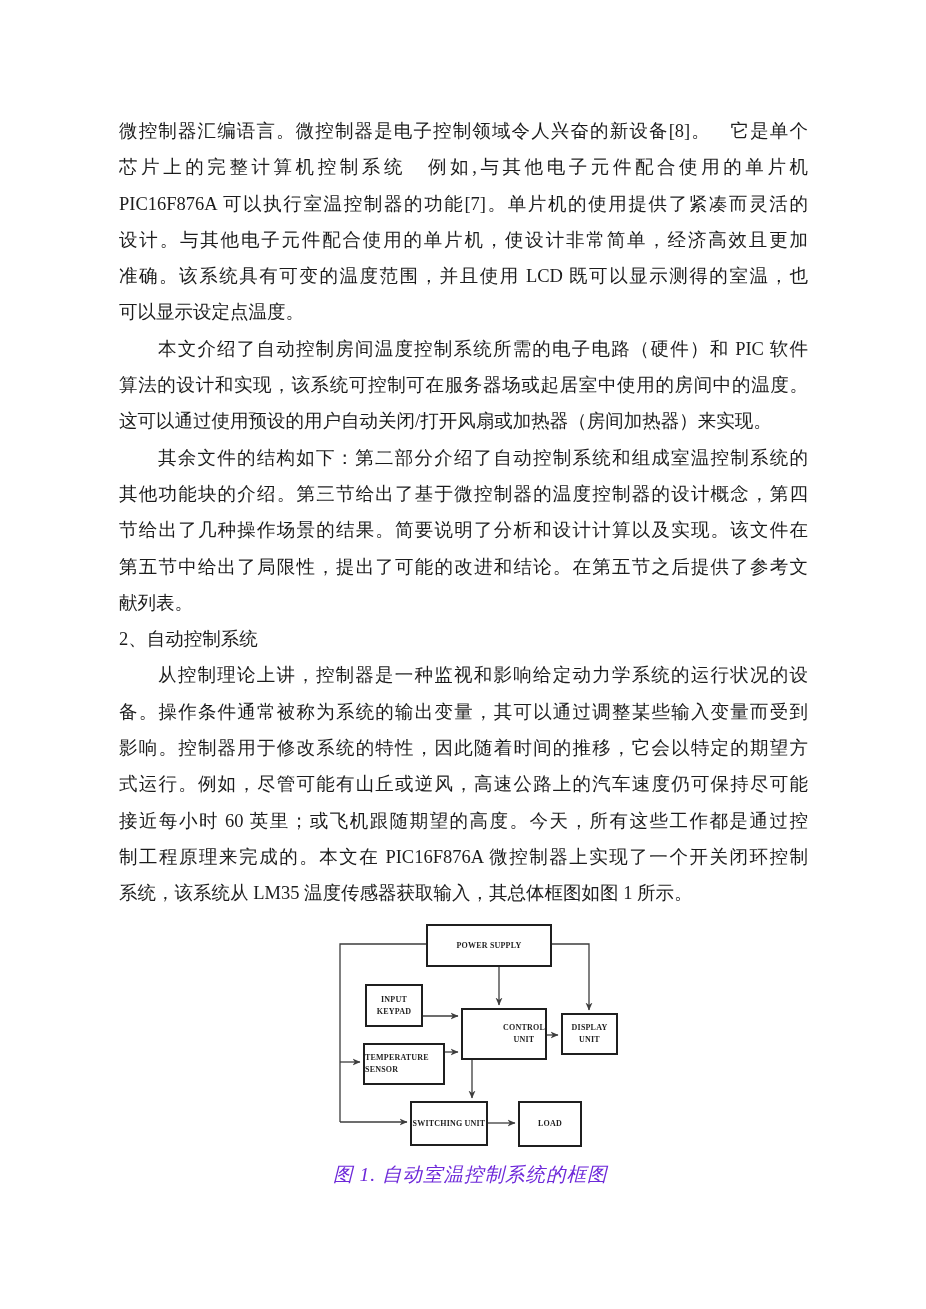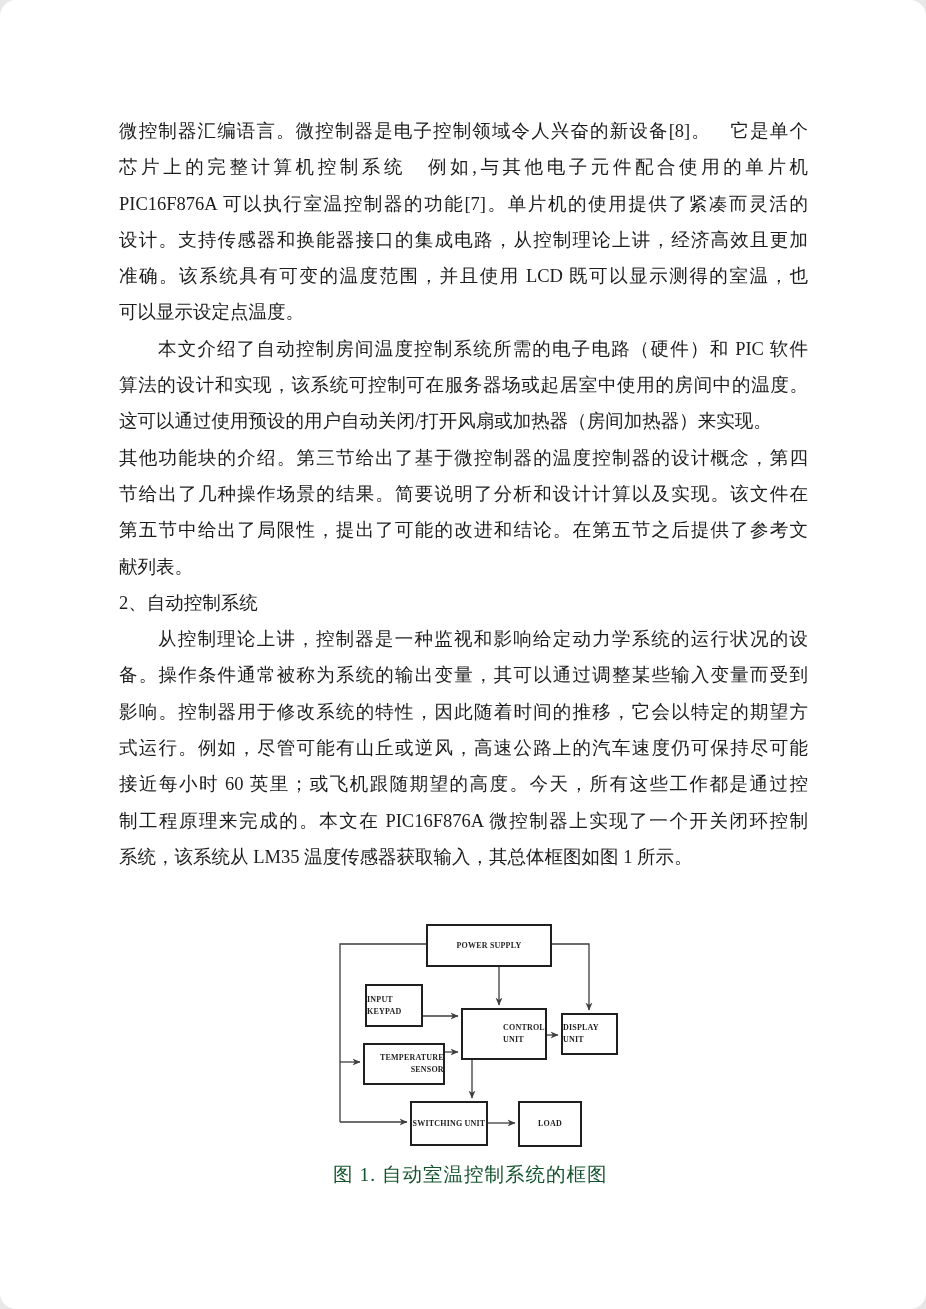--- a/index.html
+++ b/index.html
@@ -4,21 +4,20 @@
 <style>
   html,body { margin:0; padding:0; background:#e8e8e8; }
   .page {
     position:relative;
     width:926px; height:1309px;
     margin:0 auto;
     background:#ffffff;
     font-family:"Liberation Serif","DejaVu Serif",serif;
     color:#1c1c1c;
     overflow:hidden;
-    border-radius:16px;
   }
   
   #text-block {
     position:absolute;
     left:119px; top:113px;
     width:689px;
     font-size:18.5px;
   }
   .tline {
     height:36.3px;
@@ -34,68 +33,70 @@
   
   .fbox {
     position:absolute;
     box-sizing:border-box;
     border:2px solid #1f1f1f;
     background:#ffffff;
     display:flex;
     flex-direction:column;
     justify-content:center;
     align-items:center;
-    text-align:left;
+    text-align:center;
     font-weight:bold;
     font-size:8px;
     line-height:1.45;
     letter-spacing:0.2px;
     color:#1f1f1f;
   }
   .power-supply       { left:426px; top:924px;  width:126px; height:43px; }
   .input-keypad       { left:365px; top:984px;  width:58px;  height:43px; }
   .control-unit       { left:461px; top:1008px; width:86px;  height:52px;padding-left:40px; }
   .display-unit       { left:561px; top:1013px; width:57px;  height:42px; }
   .temperature-sensor { left:363px; top:1043px; width:82px;  height:42px;
-                        align-items:flex-start; text-align:right; padding-left:15px; }
+                        align-items:flex-start; text-align:left; padding-left:0; }
   .switching-unit     { left:410px; top:1101px; width:78px;  height:45px; }
   .load               { left:518px; top:1101px; width:64px;  height:46px; }
 
   #connector-svg {
     position:absolute; left:0; top:0;
     width:926px; height:1309px;
     pointer-events:none;
   }
   #connector-svg path.wire {
     stroke:#3d3d3d; stroke-width:1.3; fill:none;
   }
 
   #figure-caption {
     position:absolute;
     left:333px; top:1161px;
     font-size:19.5px;
     letter-spacing:1px;
-    color:#14532d;
+    color:#6d28d9;
+    font-style:italic;
   }
 </style>
 </head>
 <body>
 
 <div class="page">
 
   <div id="text-block">
       <div class="tline jline">微控制器汇编语言。微控制器是电子控制领域令人兴奋的新设备[8]。　它是单个</div>
       <div class="tline jline">芯片上的完整计算机控制系统　例如,与其他电子元件配合使用的单片机</div>
       <div class="tline jline">PIC16F876A 可以执行室温控制器的功能[7]。单片机的使用提供了紧凑而灵活的</div>
-      <div class="tline jline">设计。支持传感器和换能器接口的集成电路，从控制理论上讲，经济高效且更加</div>
+      <div class="tline jline">设计。与其他电子元件配合使用的单片机，使设计非常简单，经济高效且更加</div>
       <div class="tline jline">准确。该系统具有可变的温度范围，并且使用 LCD 既可以显示测得的室温，也</div>
       <div class="tline">可以显示设定点温度。</div>
       <div class="tline jline indent">本文介绍了自动控制房间温度控制系统所需的电子电路（硬件）和 PIC 软件</div>
       <div class="tline jline">算法的设计和实现，该系统可控制可在服务器场或起居室中使用的房间中的温度。</div>
       <div class="tline">这可以通过使用预设的用户自动关闭/打开风扇或加热器（房间加热器）来实现。</div>
+      <div class="tline jline indent">其余文件的结构如下：第二部分介绍了自动控制系统和组成室温控制系统的</div>
       <div class="tline jline">其他功能块的介绍。第三节给出了基于微控制器的温度控制器的设计概念，第四</div>
       <div class="tline jline">节给出了几种操作场景的结果。简要说明了分析和设计计算以及实现。该文件在</div>
       <div class="tline jline">第五节中给出了局限性，提出了可能的改进和结论。在第五节之后提供了参考文</div>
       <div class="tline">献列表。</div>
       <div class="tline">2、自动控制系统</div>
       <div class="tline jline indent">从控制理论上讲，控制器是一种监视和影响给定动力学系统的运行状况的设</div>
       <div class="tline jline">备。操作条件通常被称为系统的输出变量，其可以通过调整某些输入变量而受到</div>
       <div class="tline jline">影响。控制器用于修改系统的特性，因此随着时间的推移，它会以特定的期望方</div>
       <div class="tline jline">式运行。例如，尽管可能有山丘或逆风，高速公路上的汽车速度仍可保持尽可能</div>
       <div class="tline jline">接近每小时 60 英里；或飞机跟随期望的高度。今天，所有这些工作都是通过控</div>

